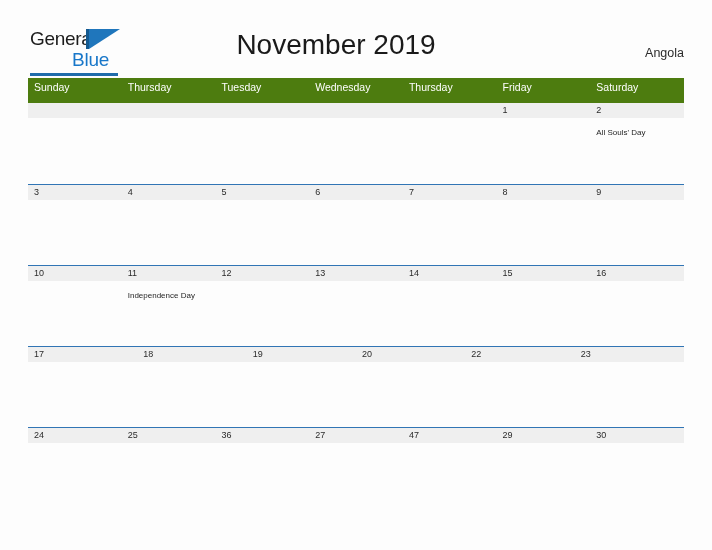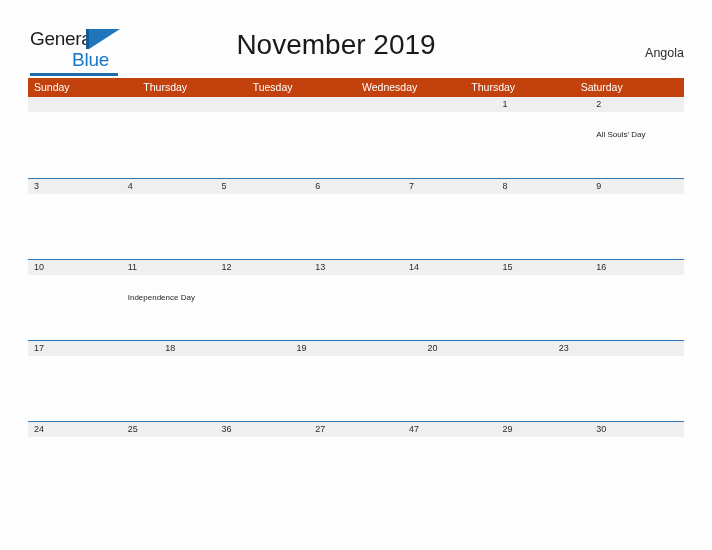--- a/index.html
+++ b/index.html
@@ -119,22 +119,22 @@
   .calendar {
     position: absolute;
     left: 28px;
     top: 78px;
     width: 656px;
   }
 
   .weekday-row {
     display: flex;
     width: 656px;
-    height: 19px;
-    background: #c2410c;
+    height: 25px;
+    background: #4d7c0f;
   }
   .weekday {
     flex: 1 1 0;
     color: #ffffff;
     font-size: 10.5px;
     line-height: 19px;
     padding-left: 6px;
     box-sizing: border-box;
     white-space: nowrap;
     overflow: hidden;
@@ -176,21 +176,21 @@
     z-index: 2;
     display: block;
     font-size: 9px;
     line-height: 15px;
     height: 15px;
     color: #2b2b2b;
   }
   .day-events {
     position: relative;
     z-index: 2;
-    padding-top: 18px;
+    padding-top: 10px;
   }
   .event {
     font-size: 8px;
     line-height: 10px;
     color: #262626;
     white-space: nowrap;
   }
 </style>
 </head>
 <body>
@@ -218,20 +218,21 @@
   </div>
 
   <div class="calendar">
 
     <div class="weekday-row">
       <div class="weekday">Sunday</div>
       <div class="weekday">Thursday</div>
       <div class="weekday">Tuesday</div>
       <div class="weekday">Wednesday</div>
       <div class="weekday">Thursday</div>
+      <div class="weekday">Friday</div>
       <div class="weekday">Saturday</div>
     </div>
 
     <div id="weeks-container">
         <div class="week">
           <div class="week-band"></div>
           <div class="week-cells">
             <div class="day">
               <span class="day-num"></span>
             </div>
@@ -322,20 +323,23 @@
             <div class="day">
               <span class="day-num">18</span>
             </div>
             <div class="day">
               <span class="day-num">19</span>
             </div>
             <div class="day">
               <span class="day-num">20</span>
             </div>
             <div class="day">
+              <span class="day-num">22</span>
+            </div>
+            <div class="day">
               <span class="day-num">23</span>
             </div>
           </div>
         </div>
         <div class="week">
           <div class="week-band"></div>
           <div class="week-cells">
             <div class="day">
               <span class="day-num">24</span>
             </div>

